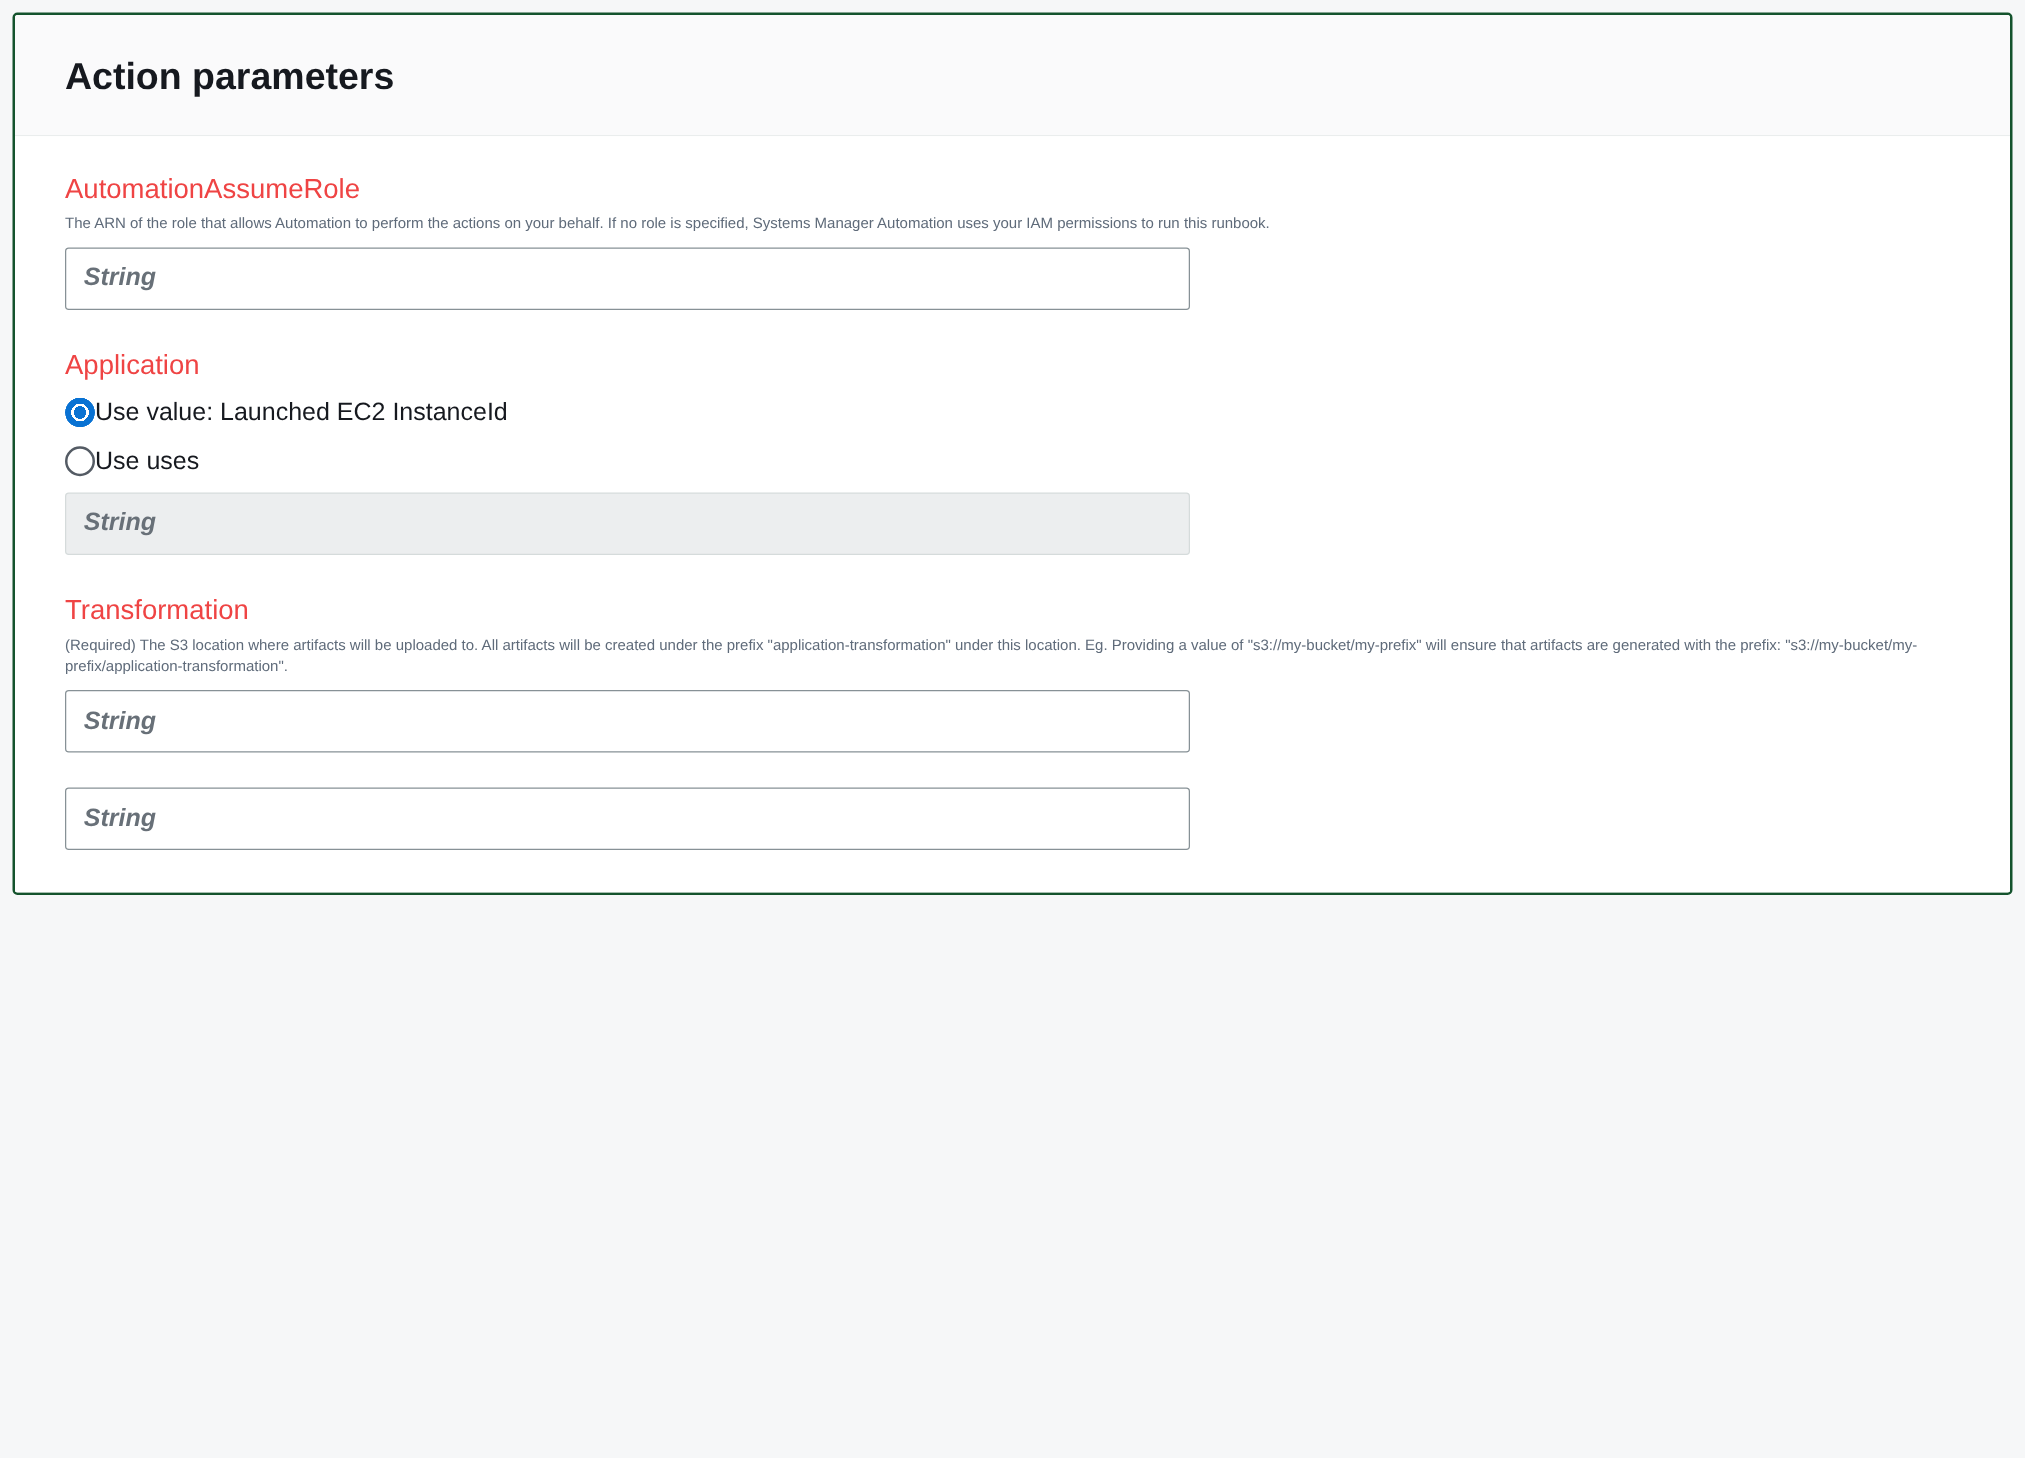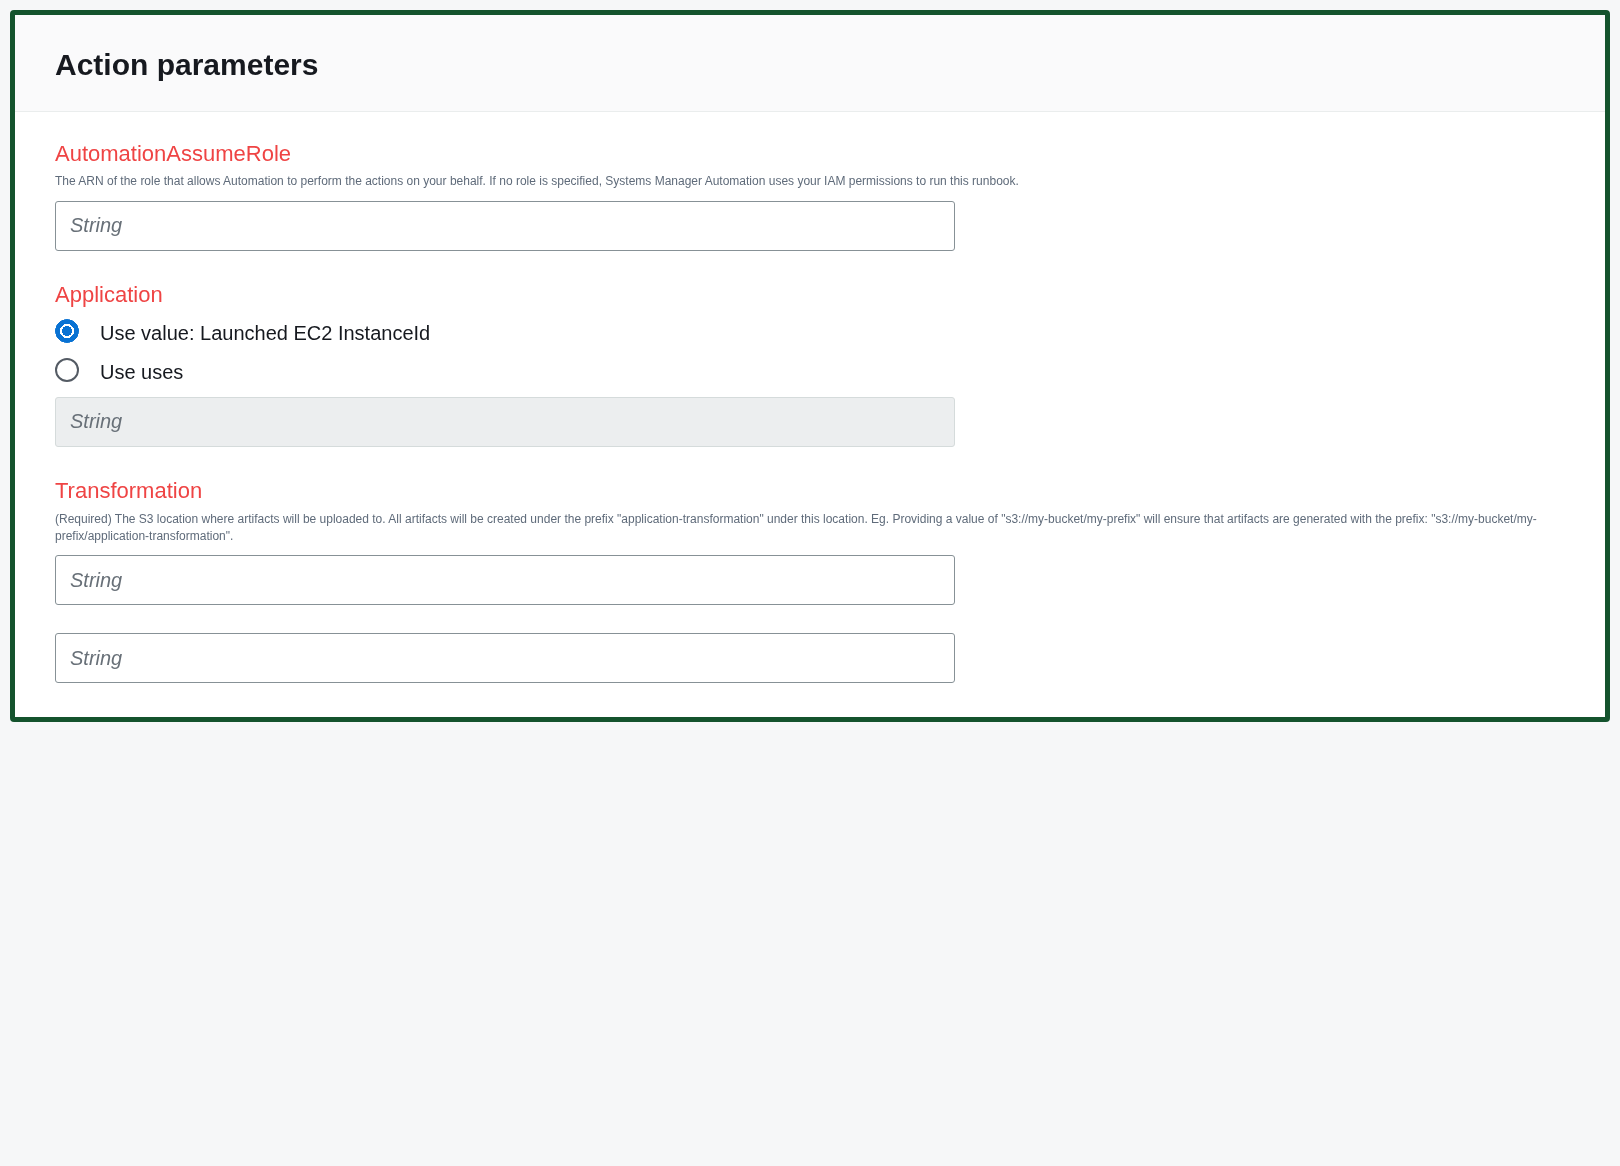--- a/index.html
+++ b/index.html
@@ -7,21 +7,21 @@
     margin: 0; padding: 0;
     background: #f6f7f8;
     font-family: "Amazon Ember", "Helvetica Neue", Arial, sans-serif;
     color: #16191f;
     font-size: 18px;
     line-height: 1.45;
   }
   .panel {
     margin: 10px;
     background: #fff;
-    border: 5px solid #14532d;
+    border: 2px solid #14532d;
     border-radius: 4px;
     overflow: hidden;
   }
   .panel-header {
     padding: 28px 40px 24px 40px;
     border-bottom: 1px solid #eaeded;
     background: #fafafb;
   }
   .panel-title {
     margin: 0;
@@ -50,30 +50,32 @@
     width: 900px;
     max-width: 100%;
     height: 50px;
     padding: 10px 14px;
     font-size: 20px;
     font-style: italic;
     color: #687078;
     border: 1px solid #879196;
     border-radius: 3px;
     background: #fff;
+    font-weight: bold;
   }
   .text-input[disabled] {
     background: #eceeef;
     border-color: #d5dbdb;
     color: #687078;
   }
   .text-input::placeholder { font-style: italic; color: #687078; }
   .radio-row {
     display: flex;
-    gap: 21px;
+    align-items: center;
+    gap: 0;
     margin: 8px 0 10px 0;
   }
   .awsui-radio {
     appearance: none;
     width: 24px; height: 24px;
     border: 2px solid #545b64;
     border-radius: 50%;
     position: relative;
     cursor: pointer;
     flex: 0 0 auto;

